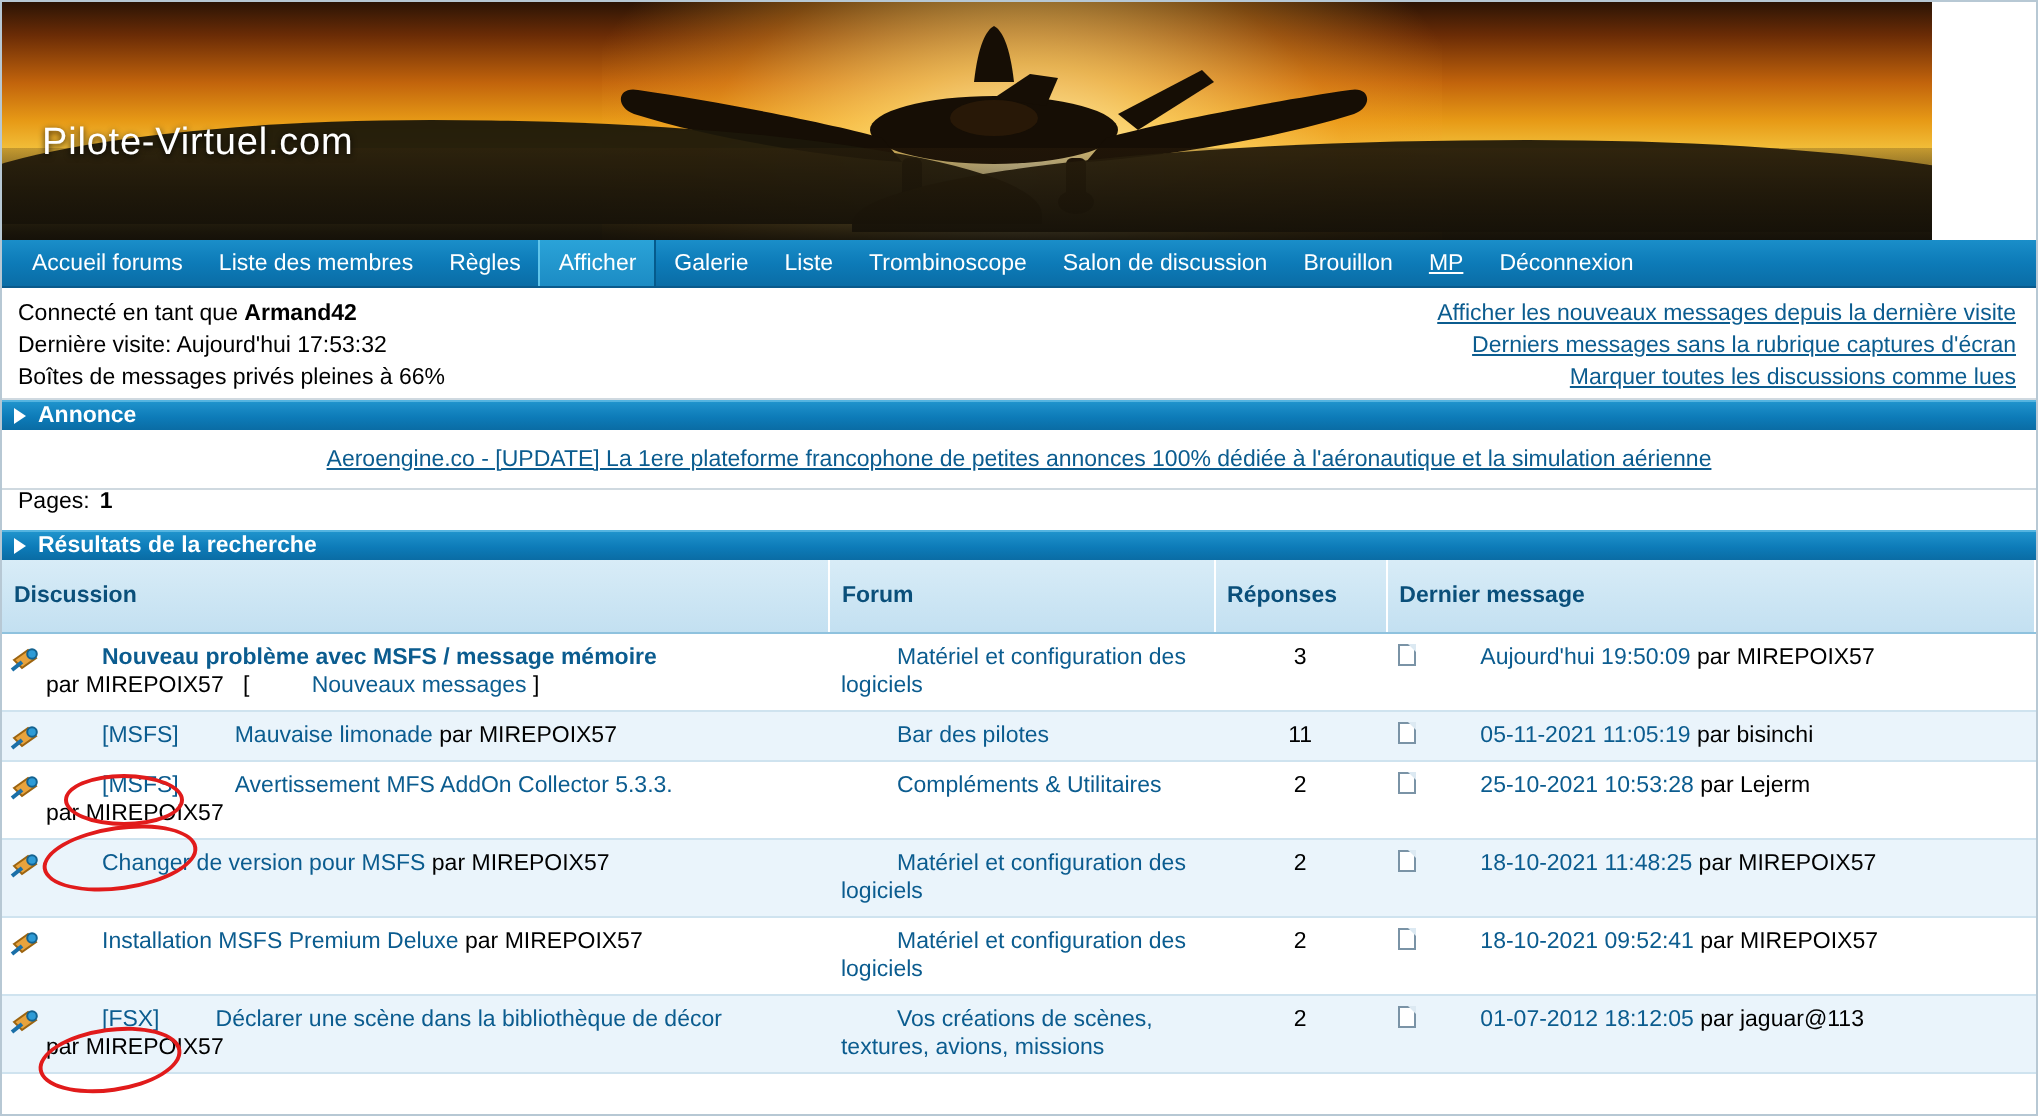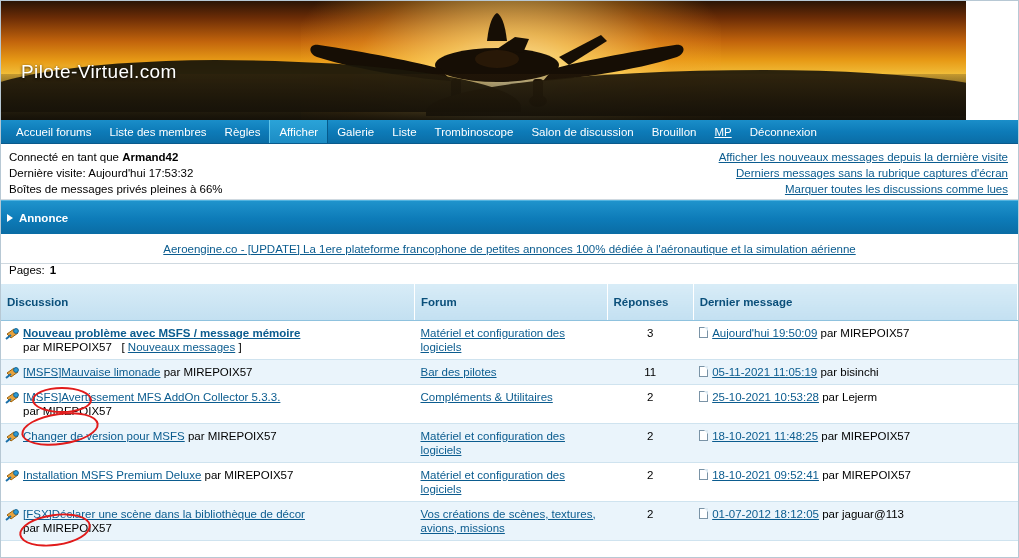--- a/index.html
+++ b/index.html
@@ -118,21 +118,21 @@
     color: #0b5c8f;
     font-size: 11.5px;
     text-decoration: underline;
     cursor: pointer;
   }
 
   
   .barhead {
     display: flex;
     align-items: center;
-    height: 34px;
+    height: 15px;
     background: linear-gradient(to bottom, #1f93cc 0%, #0d7bb8 55%, #0a6ca4 100%);
     color: #ffffff;
     font-size: 11.5px;
     font-weight: bold;
     padding-left: 6px;
     border-top: 1px solid #54b4e0;
   }
   .barhead .tri {
     display: inline-block;
     width: 0; height: 0;
@@ -192,22 +192,22 @@
     line-height: 14px;
   }
   table.results tr.alt td { background: #eaf4fb; }
   table.results tr.norm td { background: #ffffff; }
   td.c-disc { width: 408px; }
   td.c-forum { width: 190px; }
   td.c-rep { width: 85px; text-align: center; }
   td.c-last { width: 320px; }
   a.lnk {
     color: #0b5c8f;
-    text-decoration: underline;
     cursor: pointer;
+    margin-left: 28px;
   }
   a.lnk.bold { font-weight: bold; }
   .disc-cell { position: relative; padding-left: 22px !important; }
   .pin {
     position: absolute;
     left: 4px; top: 6px;
     width: 15px; height: 13px;
   }
   .docicon {
     display: inline-block;
@@ -300,20 +300,24 @@
   </div>
   <div class="announce-body">
     <a>Aeroengine.co - [UPDATE] La 1ere plateforme francophone de petites annonces 100% dédiée à l'aéronautique et la simulation aérienne</a>
   </div>
 
   <div class="pages-row">
     <span>Pages:</span>
     <span class="pagenum">1</span>
   </div>
 
+  <div class="barhead">
+    <span class="tri"></span>
+    <span>Résultats de la recherche</span>
+  </div>
 
   <table class="results">
     <thead>
       <tr>
         <th>Discussion</th>
         <th>Forum</th>
         <th>Réponses</th>
         <th>Dernier message</th>
       </tr>
     </thead>

